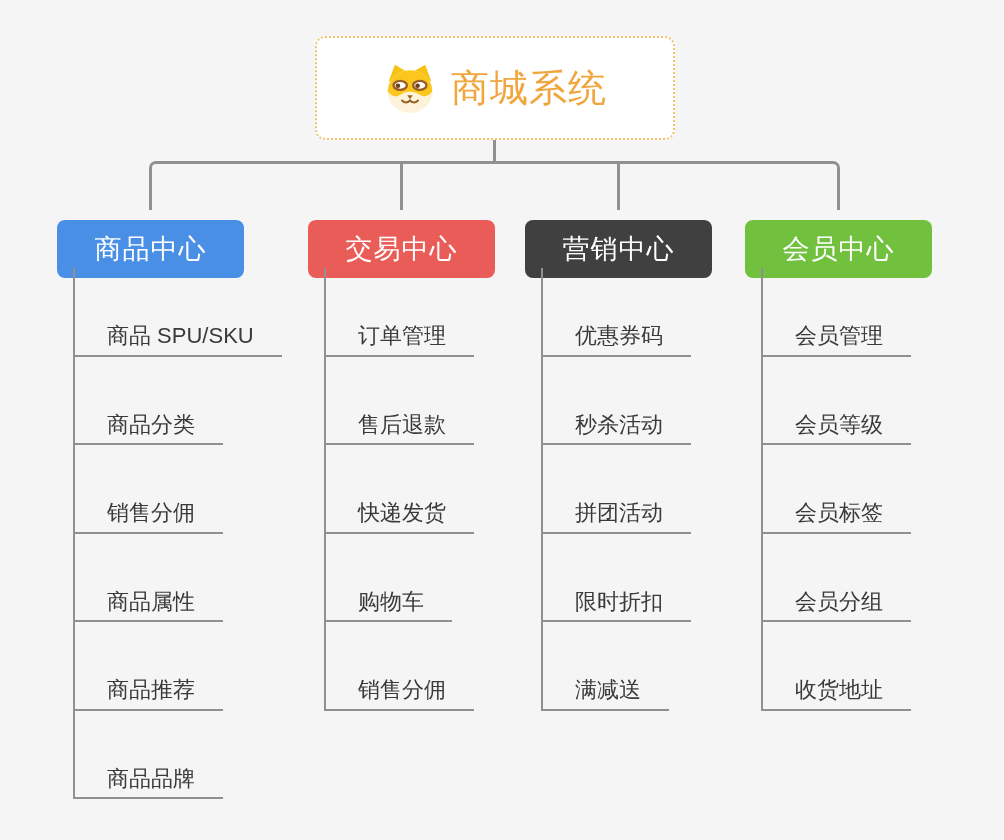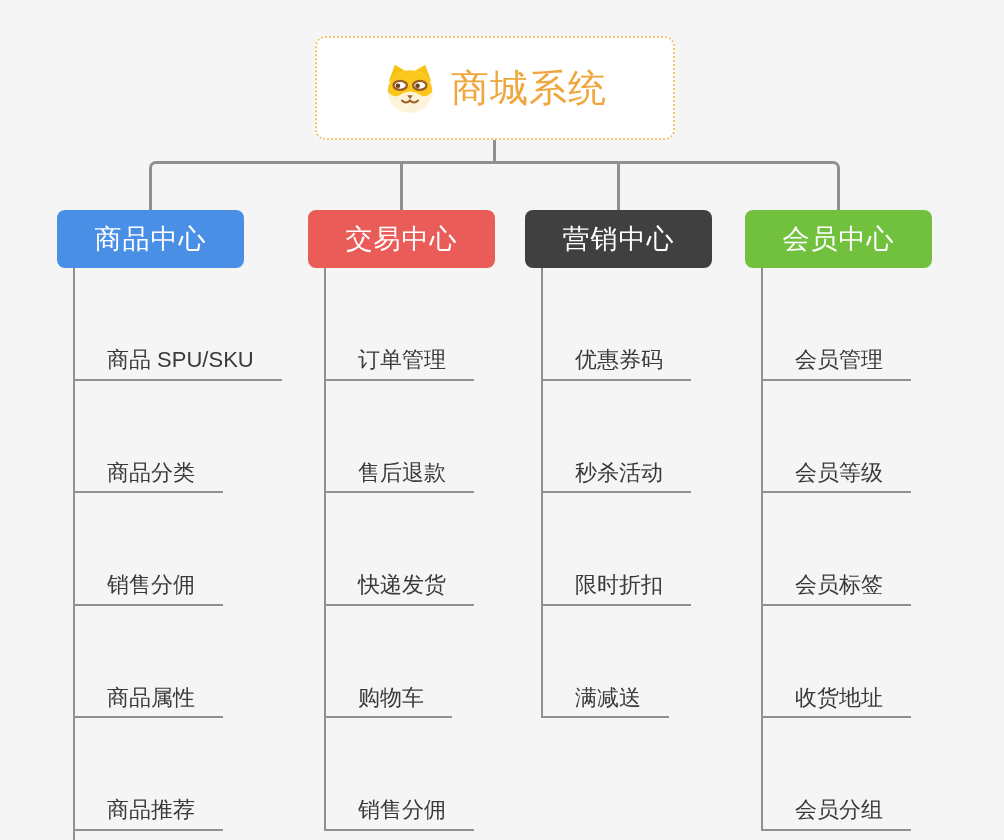--- a/index.html
+++ b/index.html
@@ -35,37 +35,36 @@
   .elbow-right {
     left: 495px; top: 161px; width: 345px; height: 49px; box-sizing: border-box;
     border-right: 3px solid var(--line); border-top: 3px solid var(--line);
     border-top-right-radius: 7px;
   }
   .drop-2 { left: 400px; top: 163px; width: 3px; height: 47px; background: var(--line); }
   .drop-3 { left: 617px; top: 163px; width: 3px; height: 47px; background: var(--line); }
 
   
   .branch-box {
-    position: absolute; top: 210px; width: 187px; height: 58px;
+    position: absolute; top: 220px; width: 187px; height: 58px;
     border-radius: 8px; color: #ffffff; font-size: 27px;
     display: flex; align-items: center; justify-content: center;
     letter-spacing: 1px; cursor: default;
   }
 
   
   .column {
     position: absolute; top: 268px;
     border-left: 2px solid var(--line);
   }
   .child {
     height: 88.5px; width: fit-content; box-sizing: border-box;
     display: flex; align-items: flex-end;
     border-bottom: 2px solid var(--line);
     padding: 17px 28px 6px 32px;
-    margin-top: 24px;
   }
   .child-label {
     font-size: 22px; color: #3a3a3a; line-height: 1.15; white-space: nowrap;
   }
 </style>
 </head>
 <body>
 
 <div class="canvas">
 
@@ -133,39 +132,42 @@
       </div>
       <div class="branch-box" style="left: 525px; background: #404040;">营销中心</div>
       <div class="column" style="left: 541px;">
         <div class="child">
           <span class="child-label">优惠券码</span>
         </div>
         <div class="child">
           <span class="child-label">秒杀活动</span>
         </div>
         <div class="child">
+          <span class="child-label">拼团活动</span>
+        </div>
+        <div class="child">
           <span class="child-label">限时折扣</span>
         </div>
         <div class="child">
           <span class="child-label">满减送</span>
         </div>
       </div>
       <div class="branch-box" style="left: 745px; background: rgb(113, 193, 63);">会员中心</div>
       <div class="column" style="left: 761px;">
         <div class="child">
           <span class="child-label">会员管理</span>
         </div>
         <div class="child">
           <span class="child-label">会员等级</span>
         </div>
         <div class="child">
           <span class="child-label">会员标签</span>
         </div>
         <div class="child">
-          <span class="child-label">收货地址</span>
+          <span class="child-label">会员分组</span>
         </div>
         <div class="child">
-          <span class="child-label">会员分组</span>
+          <span class="child-label">收货地址</span>
         </div>
       </div>
     </div>
 
 </div>
 
 </body></html>

